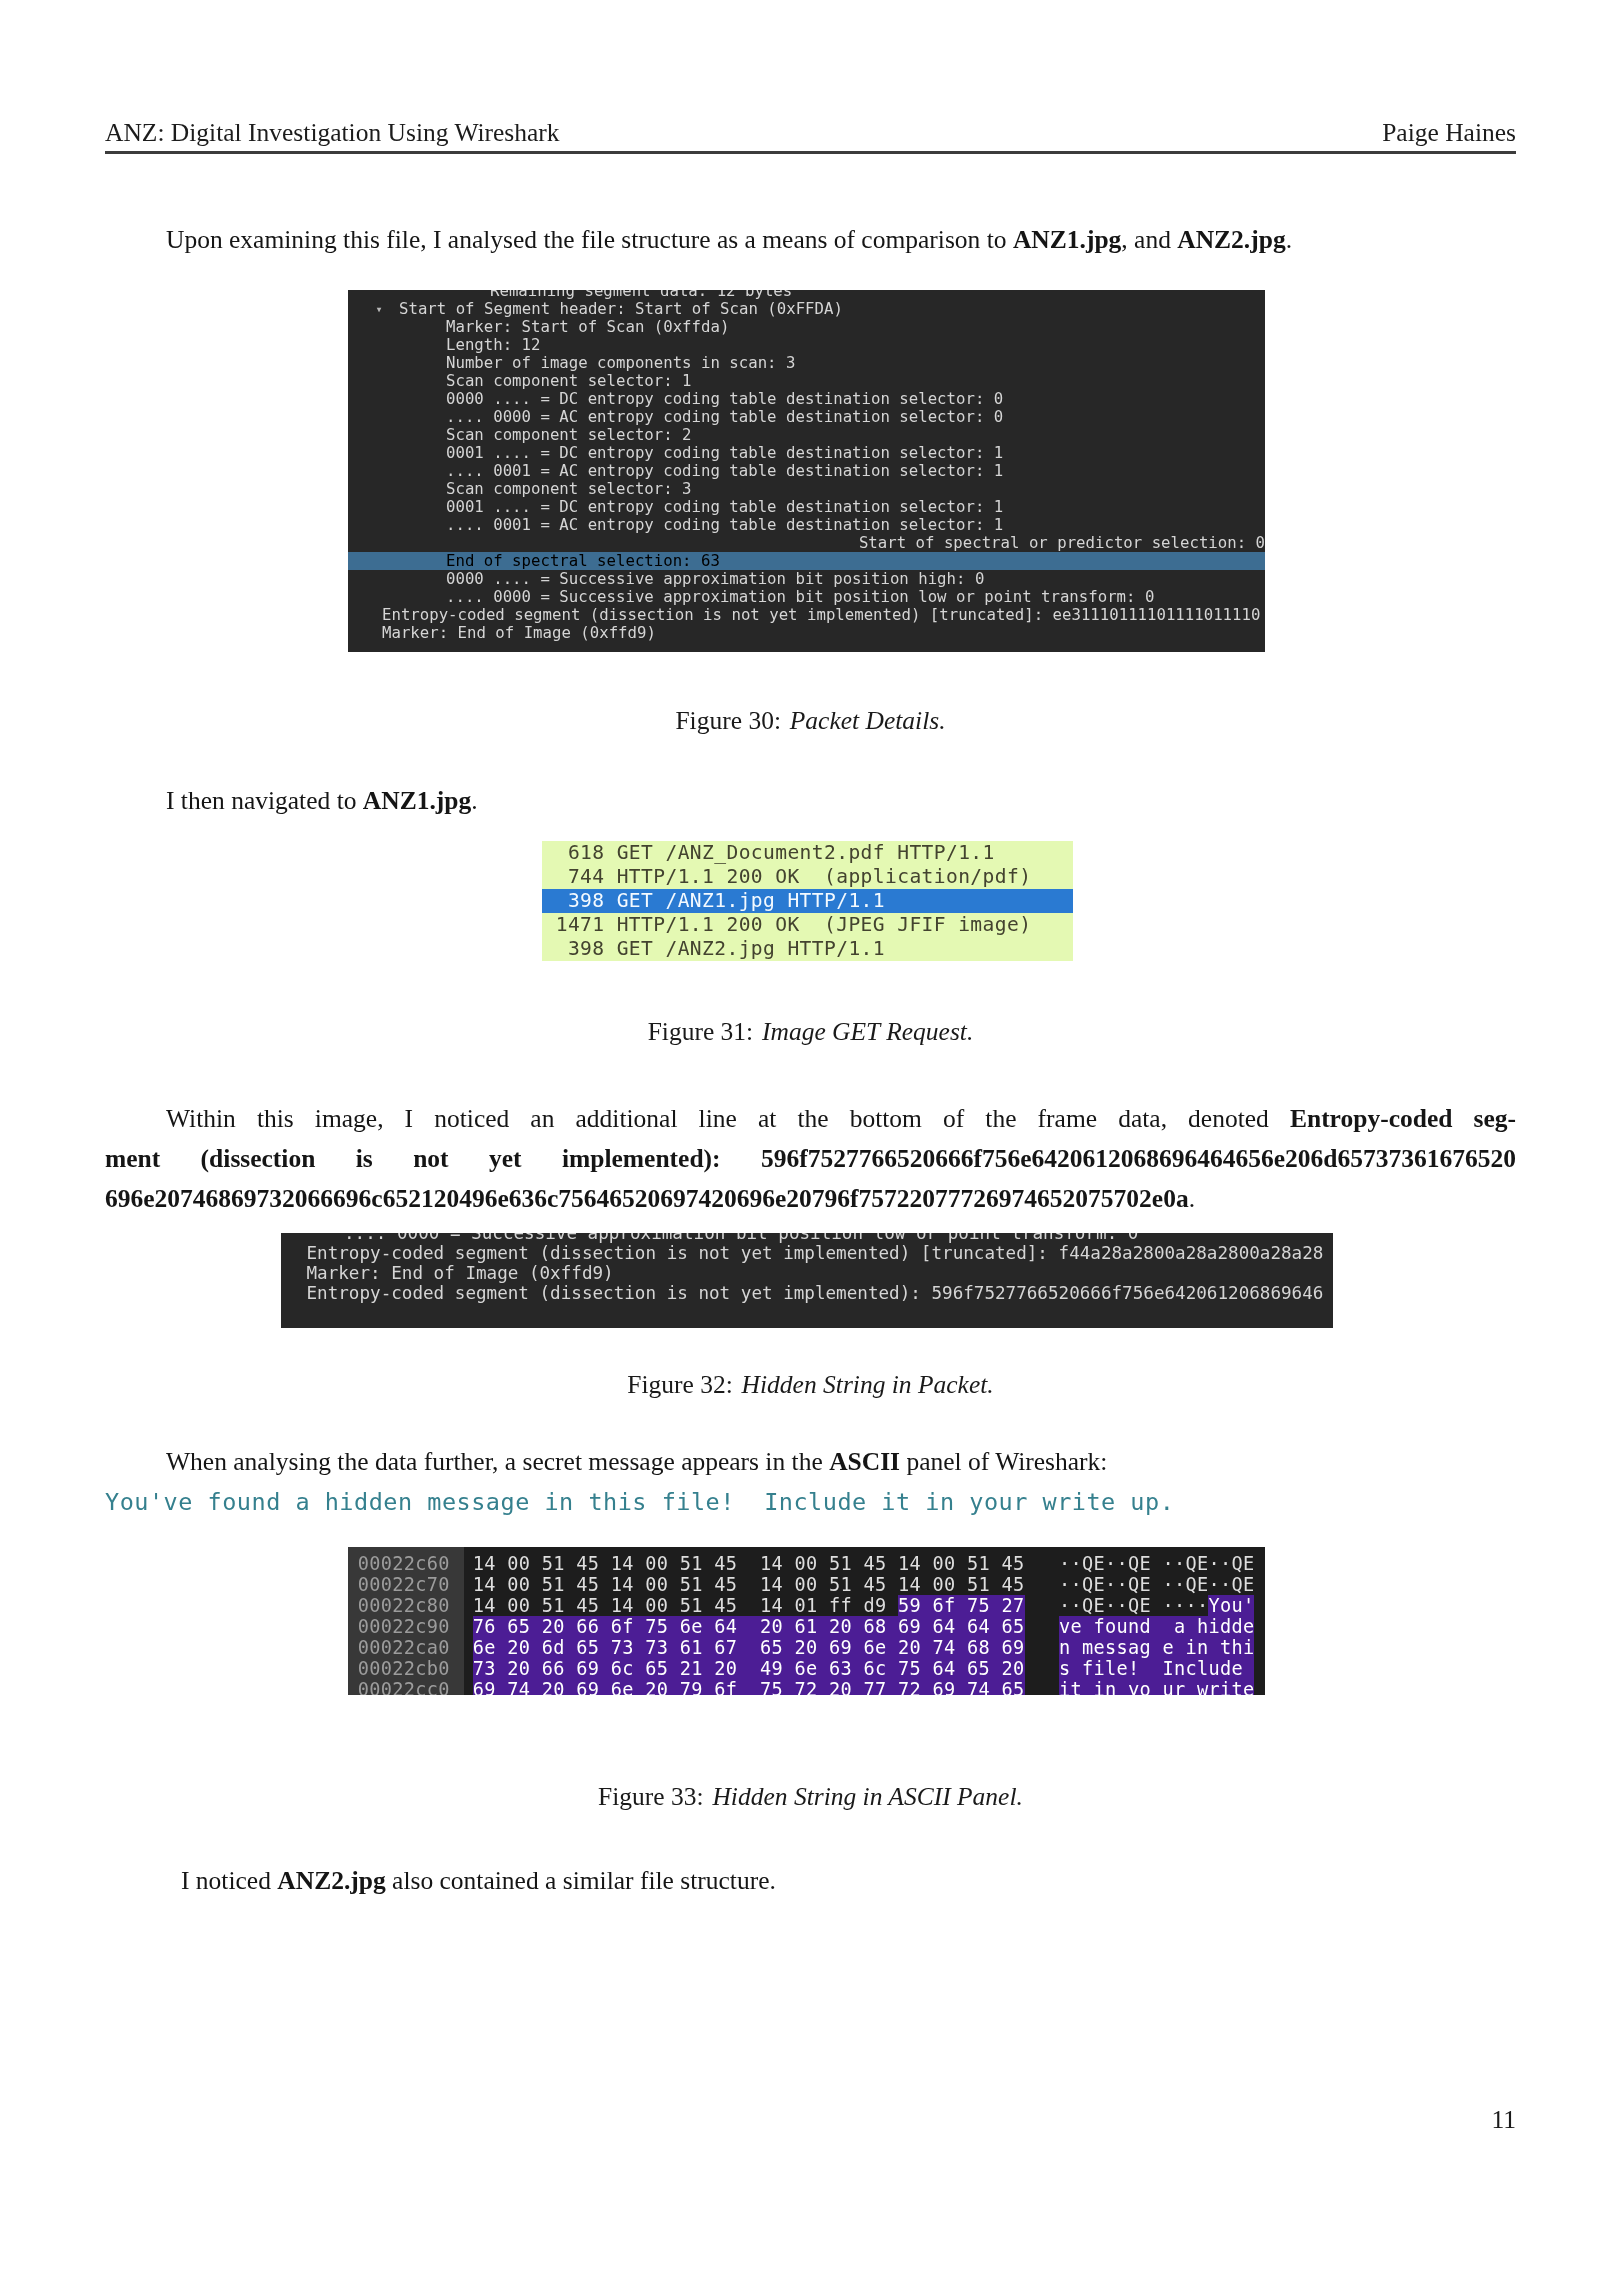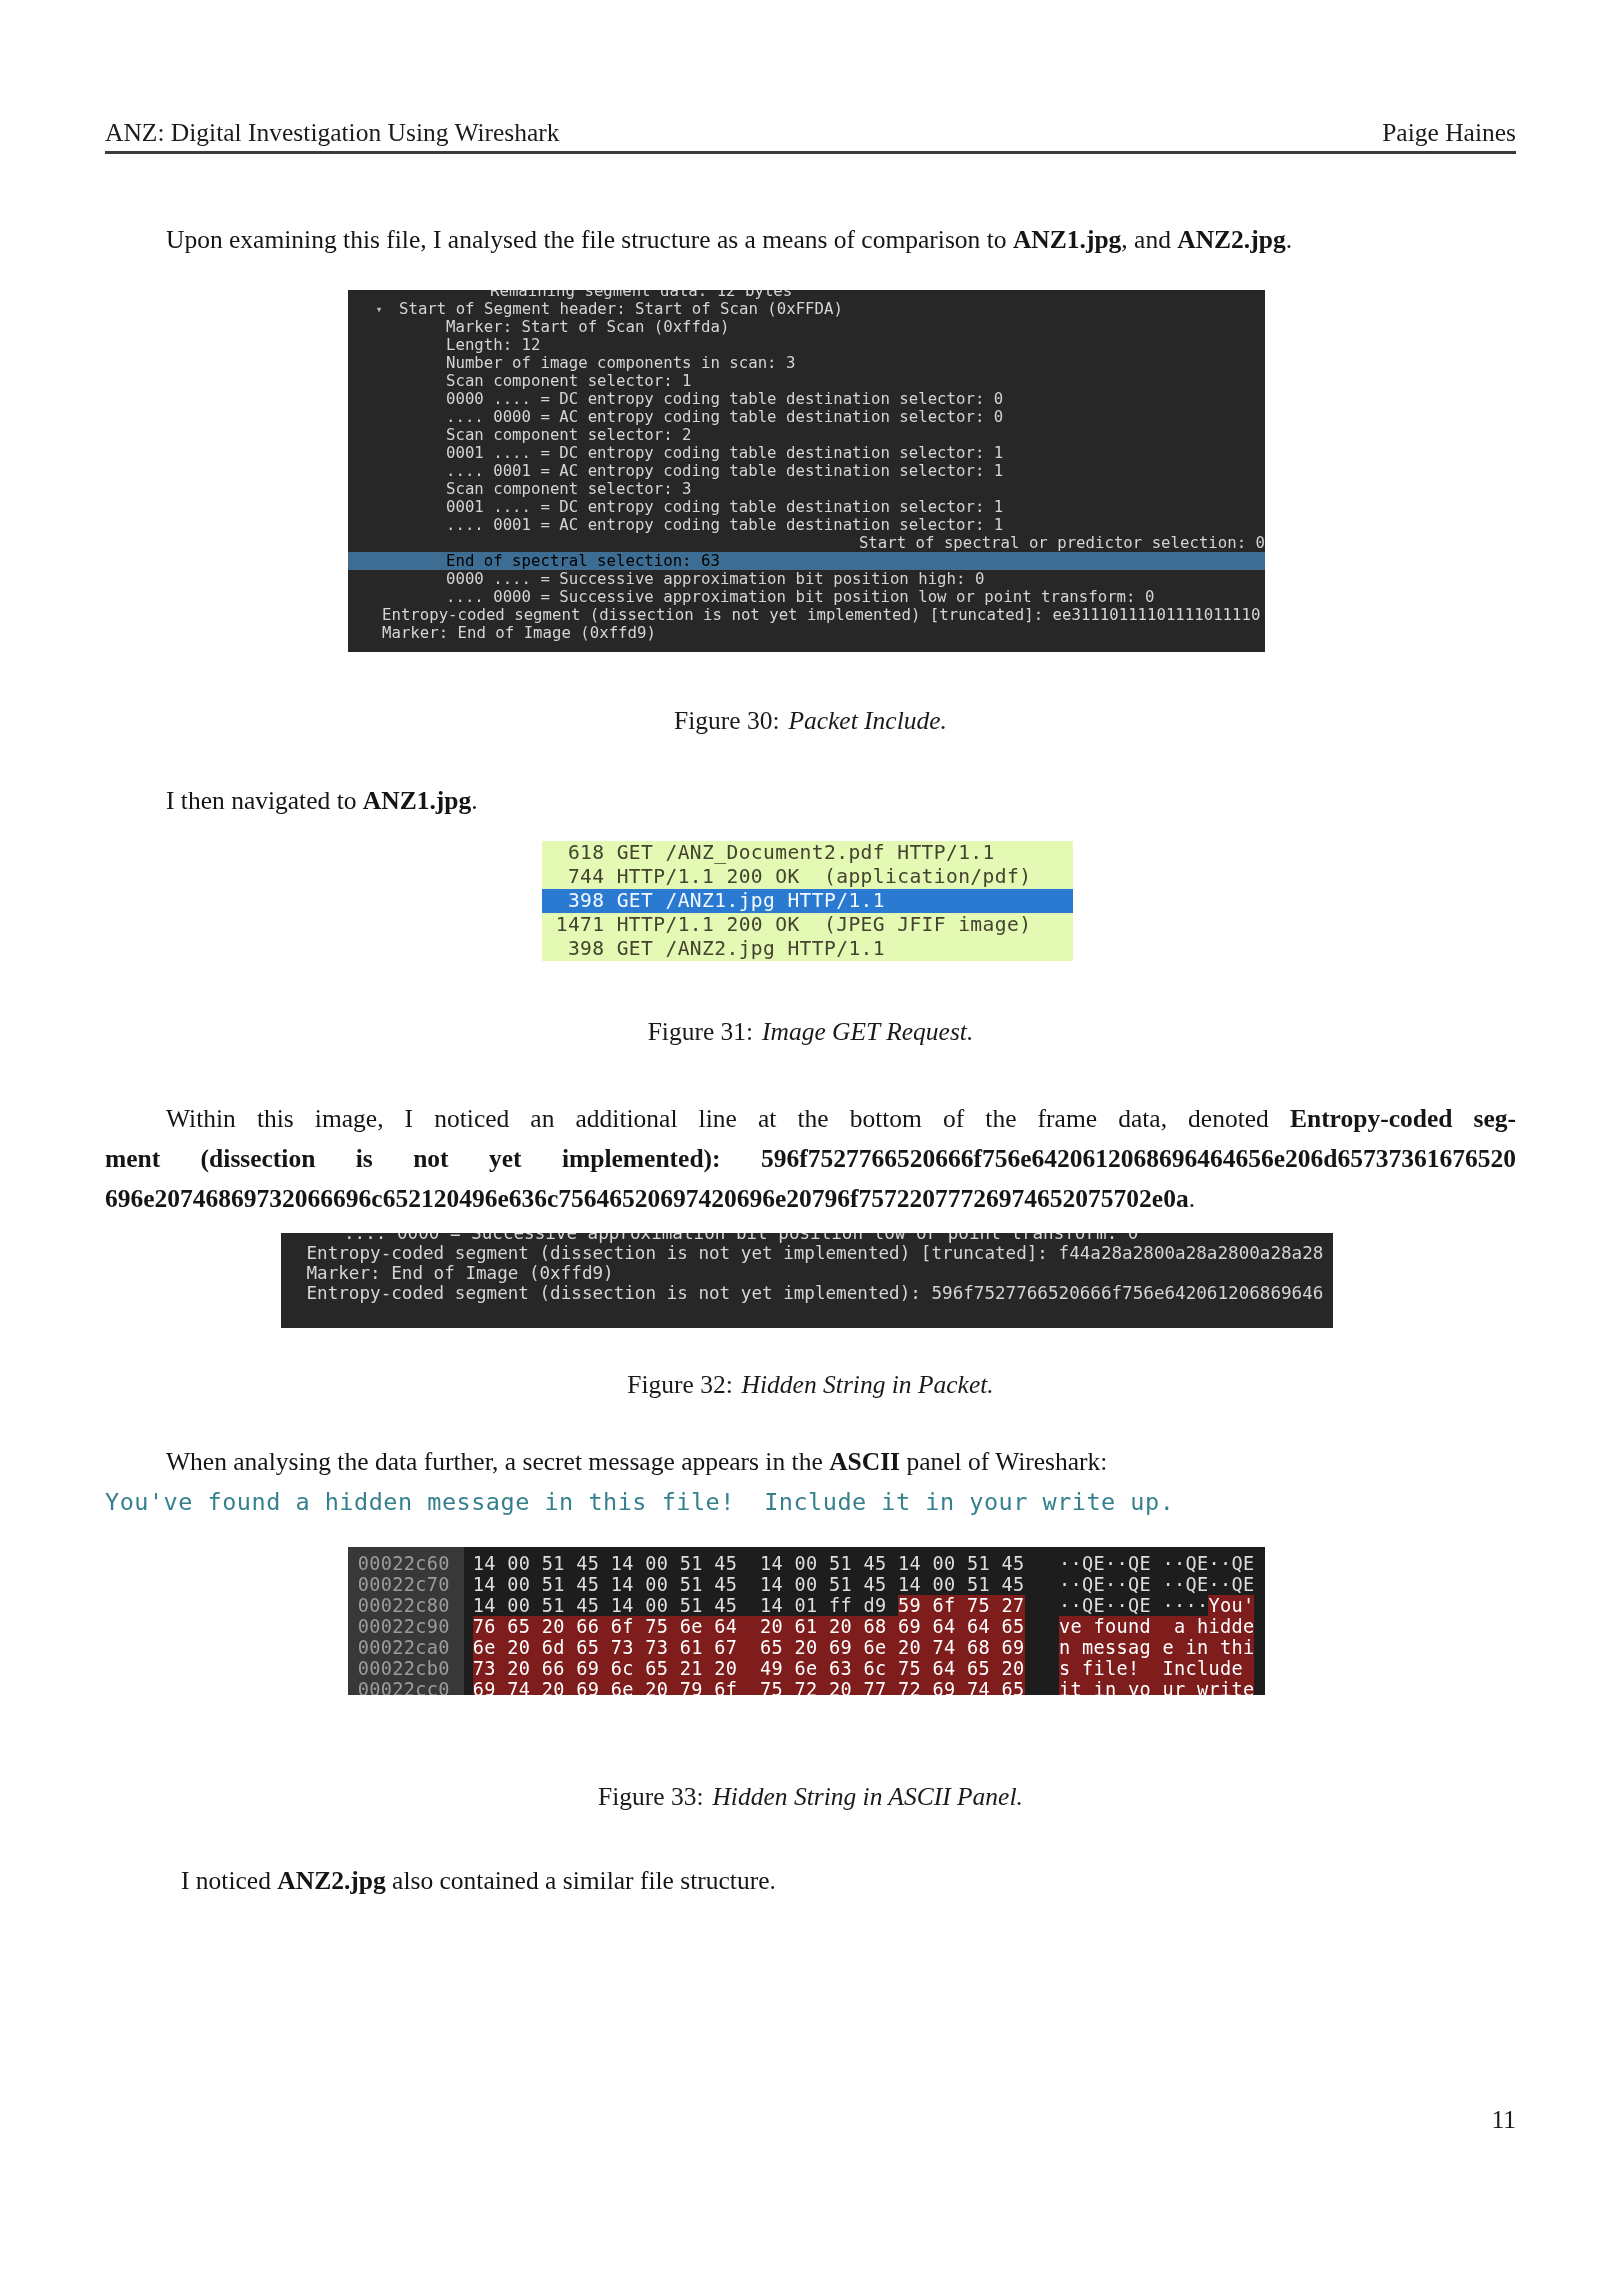--- a/index.html
+++ b/index.html
@@ -37,21 +37,21 @@
           padding-left:13.7px;letter-spacing:0.4px;}
   .f31row.hl{background:#2a7ad2;color:#f4faff;}
 
   
   .hexbox{background:#1d1d1d;overflow:hidden;}
   .offstrip{position:absolute;left:0;top:0;width:116px;height:190px;background:#383838;}
   .hexrow{position:relative;white-space:pre;font-family:"DejaVu Sans Mono",monospace;
           font-size:18.6px;line-height:21px;color:#dedede;
           padding-left:9.8px;letter-spacing:0.3px;}
   .hexrow .off{color:#9c9c9c;}
-  .hexrow .sel{background:#7f1d1d;color:#ffffff;}
+  .hexrow .sel{background:#4c1d95;color:#ffffff;}
 
   
   .secret{font-family:"DejaVu Sans Mono",monospace;font-size:23.5px;
           letter-spacing:0.5px;color:#35808e;white-space:pre;}
 
   .pagenum{font-size:25.5px;color:#1a1a1a;}
 </style>
 </head>
 <body>
 
@@ -83,21 +83,21 @@
         <div class="wsline" style="padding-left: 98px;">.... 0001 = AC entropy coding table destination selector: 1</div>
         <div class="wsline" style="padding-left: 98px; text-align: right;">Start of spectral or predictor selection: 0</div>
         <div class="wsline hl" style="padding-left: 98px;">End of spectral selection: 63</div>
         <div class="wsline" style="padding-left: 98px;">0000 .... = Successive approximation bit position high: 0</div>
         <div class="wsline" style="padding-left: 98px;">.... 0000 = Successive approximation bit position low or point transform: 0</div>
         <div class="wsline" style="padding-left: 34px;">Entropy-coded segment (dissection is not yet implemented) [truncated]: ee31110111101111011110</div>
         <div class="wsline" style="padding-left: 34px;">Marker: End of Image (0xffd9)</div>
       </div>
   </div>
   <div class="abs caption" style="left:105px;top:706px;">
-    <span class="cap-label">Figure 30:</span><span class="cap-title">Packet Include.</span>
+    <span class="cap-label">Figure 30:</span><span class="cap-title">Packet Details.</span>
   </div>
 
   <div class="abs para indent" style="left:105px;top:784px;">
     <span>I then navigated to </span><b>ANZ1.jpg</b><span>.</span>
   </div>
 
   <div class="abs greenbox" style="left:542px;top:841px;width:531px;height:120px;">
     <div id="fig31-rows">
         <div class="f31row"> 618 GET /ANZ_Document2.pdf HTTP/1.1</div>
         <div class="f31row"> 744 HTTP/1.1 200 OK  (application/pdf)</div>

